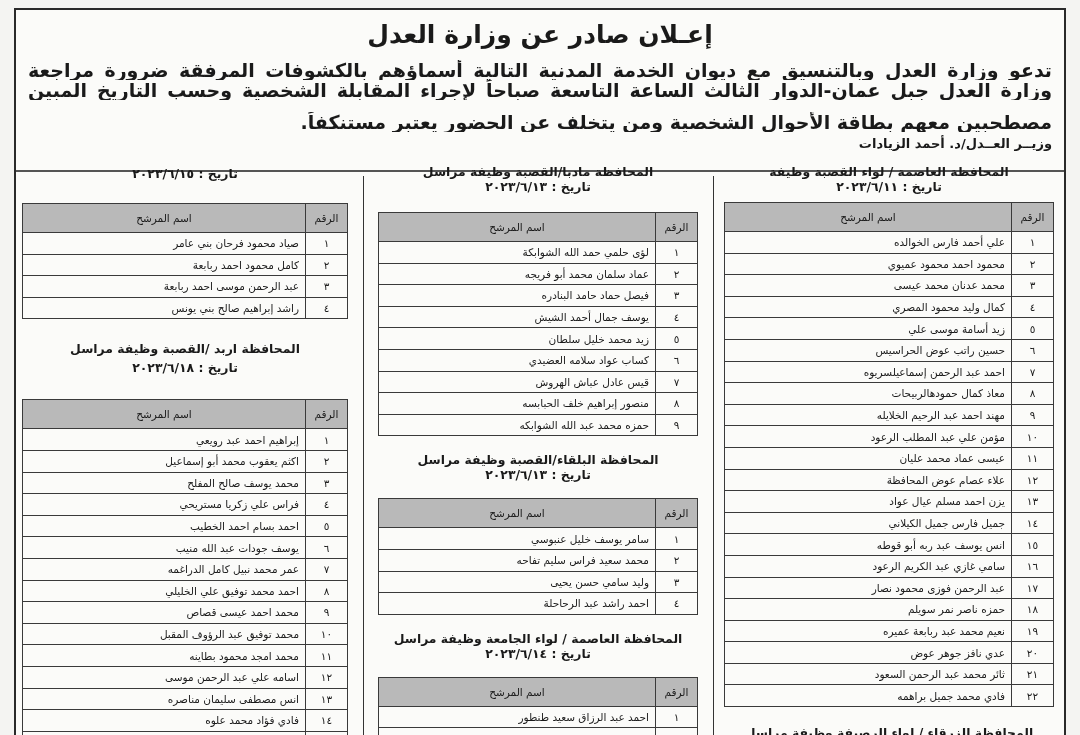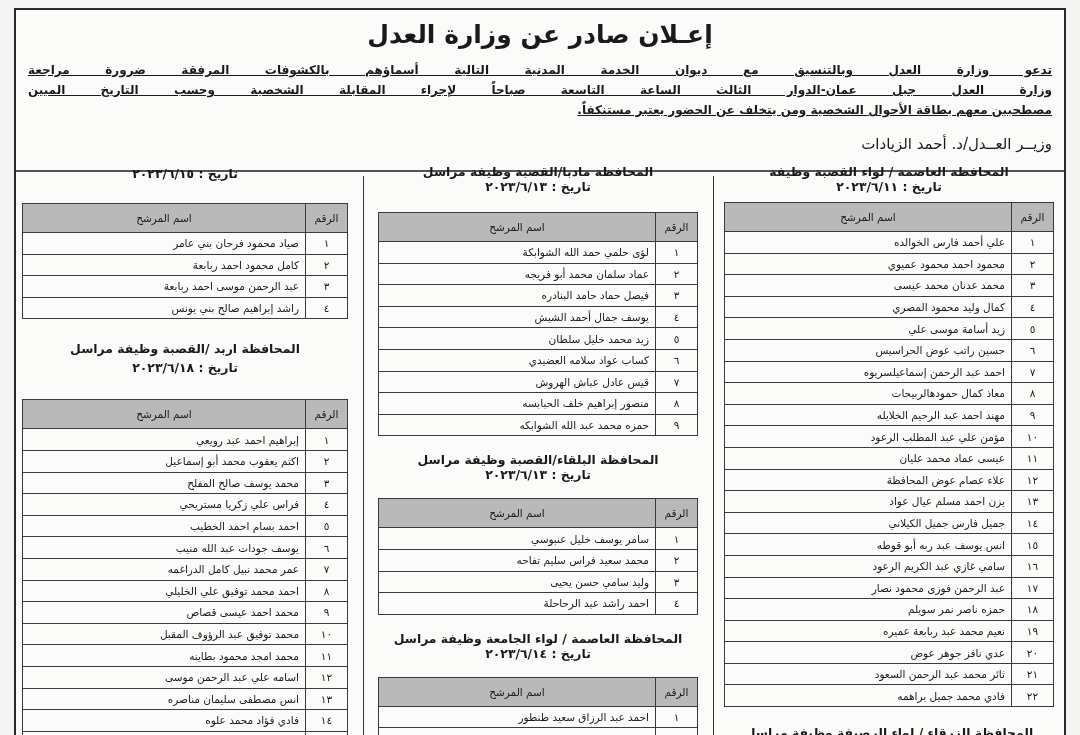--- a/index.html
+++ b/index.html
@@ -9,26 +9,26 @@
   .frame {
     position: absolute; left: 14px; top: 8px; width: 1052px; height: 760px;
     border: 2px solid #2a2a2a; background: #fbfbf9;
   }
   .header { height: 162px; border-bottom: 2px solid #555; direction: rtl; padding: 0 12px; }
   .title {
     text-align: center; font-size: 25px; font-weight: bold; padding-top: 10px; height: 44px;
     font-family: "DejaVu Sans", sans-serif; letter-spacing: 0.5px;
   }
   .intro {
-    font-size: 12px; font-weight: bold; line-height: 20px; text-align: justify;
-    text-align-last: justify; padding-top: 6px; text-decoration: underline;
+    font-size: 19px; font-weight: bold; line-height: 20px; text-align: justify;
+    text-align-last: justify; padding-top: 6px;
   }
   .intro p { white-space: nowrap; overflow: hidden; }
-  .intro p.last { text-align-last: right; }
-  .signature { font-size: 15px; font-weight: normal; line-height: 24px; margin-top: 12px; }
+  .intro p.last { text-align-last: right; margin-top: 12px; }
+  .signature { font-size: 13px; font-weight: bold; line-height: 24px; margin-top: 0px; }
 
   .cols { position: absolute; top: 144px; left: 0; right: 0; bottom: 0; direction: rtl; }
   .col { position: absolute; top: 0; bottom: 0; }
   .col.c1 { right: 0; width: 350px; }
   .col.c2 { right: 356px; width: 340px; }
   .col.c3 { right: 706px; width: 346px; }
   .vline { position: absolute; top: 22px; bottom: 0; width: 1.5px; background: #333; }
   .vline.v1 { right: 350px; }
   .vline.v2 { right: 700px; }
 

